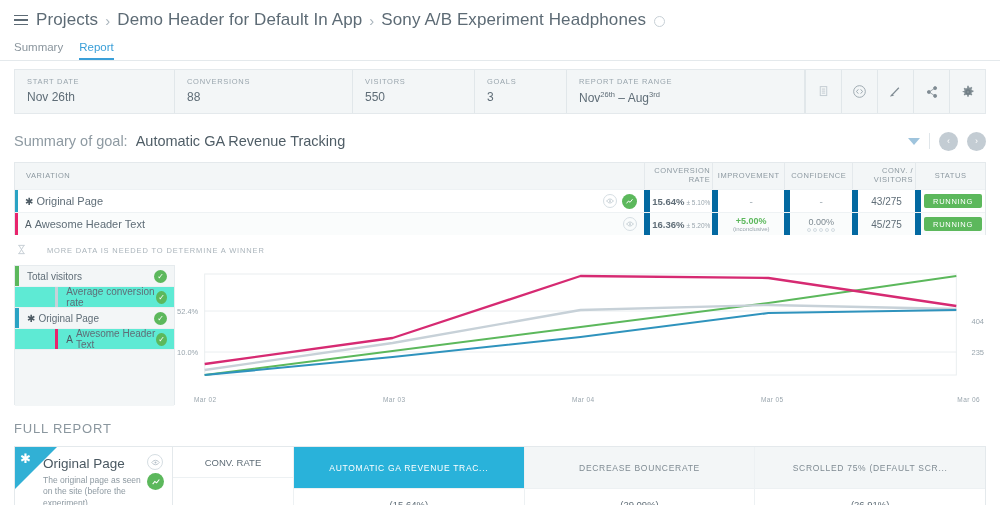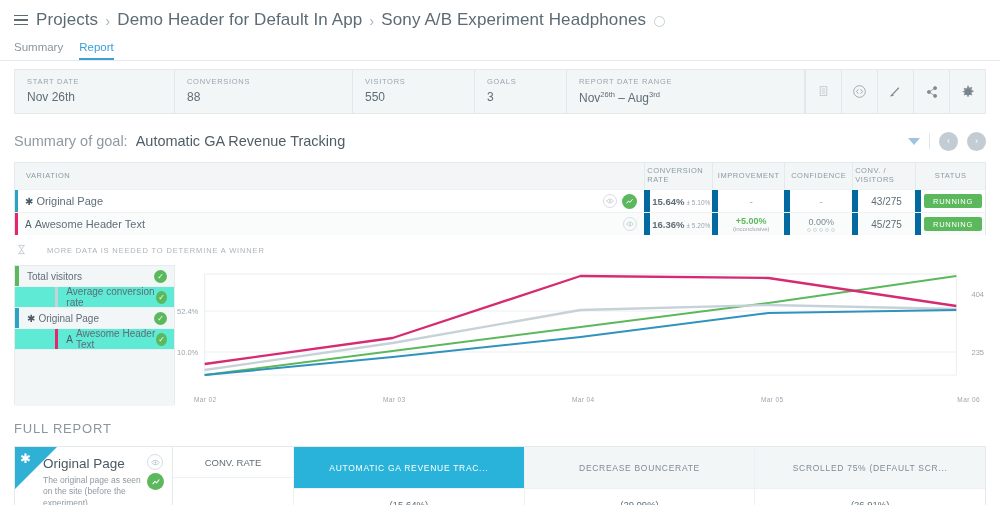--- a/index.html
+++ b/index.html
@@ -88,21 +88,21 @@
     display: flex; align-items: center; justify-content: center; cursor: pointer;
     color: #ffffff; font-size: 9px; line-height: 1;
   }
 
   
   .vtable { margin: 6px 14px 0 14px; border: 1px solid #e4e9ec; border-bottom: none; }
   .vrow { display: flex; align-items: stretch; }
   .vhead { background: #f3f6f7; height: 26px; }
   .vhead .vcell {
     font-size: 7.5px; letter-spacing: .55px; color: #8d99a1; text-transform: uppercase;
-    display: flex; align-items: center; justify-content: center; text-align: left;
+    display: flex; align-items: center; justify-content: center; text-align: right;
     border-left: 1px solid #e4e9ec; line-height: 1.15; padding: 0 2px;
   }
   .vhead .vcell.varname { justify-content: flex-start; padding-left: 11px; border-left: none; }
   .vbody { height: 23px; border-top: 1px solid #eef2f4; background: #ffffff; }
   .vbody.alt { background: #fafcfc; }
   .vcell {
     display: flex; align-items: center; justify-content: center;
     font-size: 10px; color: #5f6d77; border-left: 6px solid #0369a1;
     flex-direction: column; text-align: center;
   }
@@ -427,21 +427,21 @@
             <span>Awesome Header Text</span>
           </span>
         <span class="legend-check">✓</span>
       </div>
       <div class="legend-filler" style="height:56px"></div>
     </div>
 
     <div class="chartarea">
       <span class="ytick" style="left:2px; top:42px;">52.4%</span>
       <span class="ytick" style="left:2px; top:83px;">10.0%</span>
-      <span class="ytick" style="right:2px; top:25px;">404</span>
+      <span class="ytick" style="right:2px; top:52px;">404</span>
       <span class="ytick" style="right:2px; top:83px;">235</span>
 
       <svg width="100%" height="140" viewBox="0 0 820 140" preserveAspectRatio="none" style="position:absolute;left:0;top:0;">
         <rect x="30" y="9" width="760" height="101" fill="#ffffff" stroke="#eaeef0" stroke-width="1"></rect>
         <line x1="30" y1="46" x2="790" y2="46" stroke="#eaeef0" stroke-width="1"></line>
         <line x1="30" y1="87" x2="790" y2="87" stroke="#eaeef0" stroke-width="1"></line>
         <polyline points="30,110 220,86 410,62 600,38 790,11" fill="none" stroke="#5cb85c" stroke-width="2.1" stroke-linejoin="round"></polyline>
         <polyline points="30,105 220,78 410,45 600,40 790,44" fill="none" stroke="#c7d1d8" stroke-width="2.4" stroke-linejoin="round"></polyline>
         <polyline points="30,110 220,92 410,72 600,48 790,45" fill="none" stroke="#2f93bd" stroke-width="2.1" stroke-linejoin="round"></polyline>
         <polyline points="30,99 220,73 410,11 600,13 790,41" fill="none" stroke="#d62a72" stroke-width="2.3" stroke-linejoin="round"></polyline>

